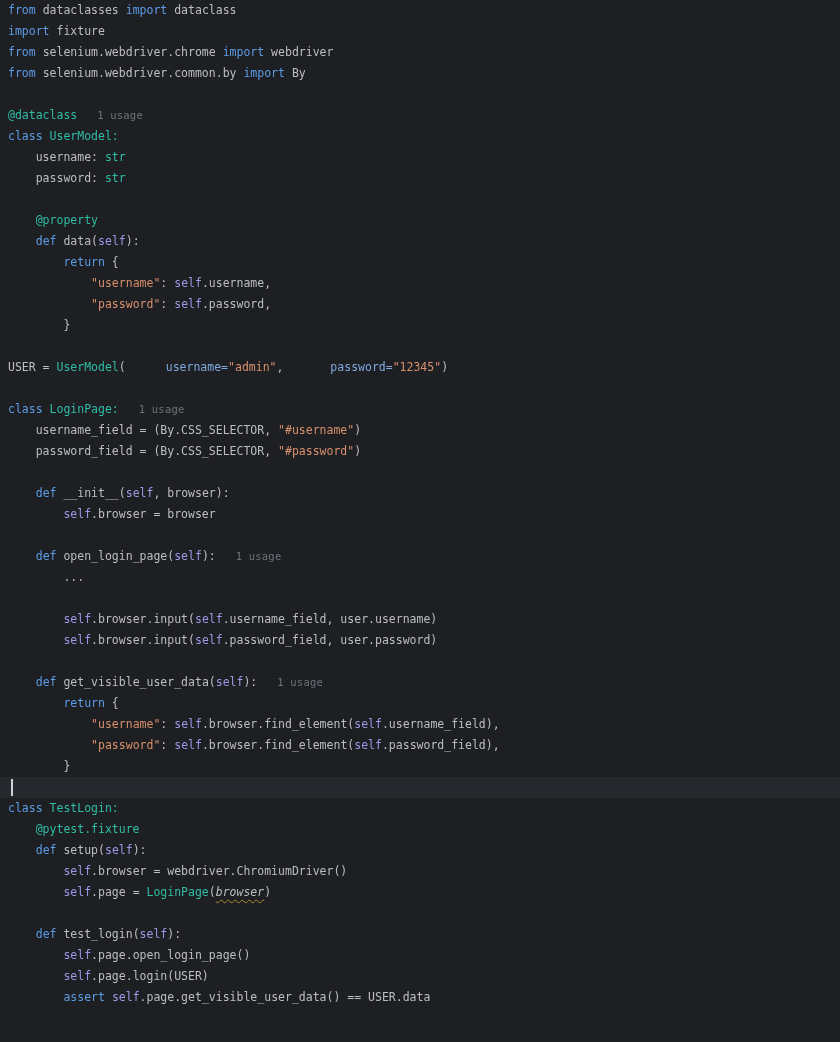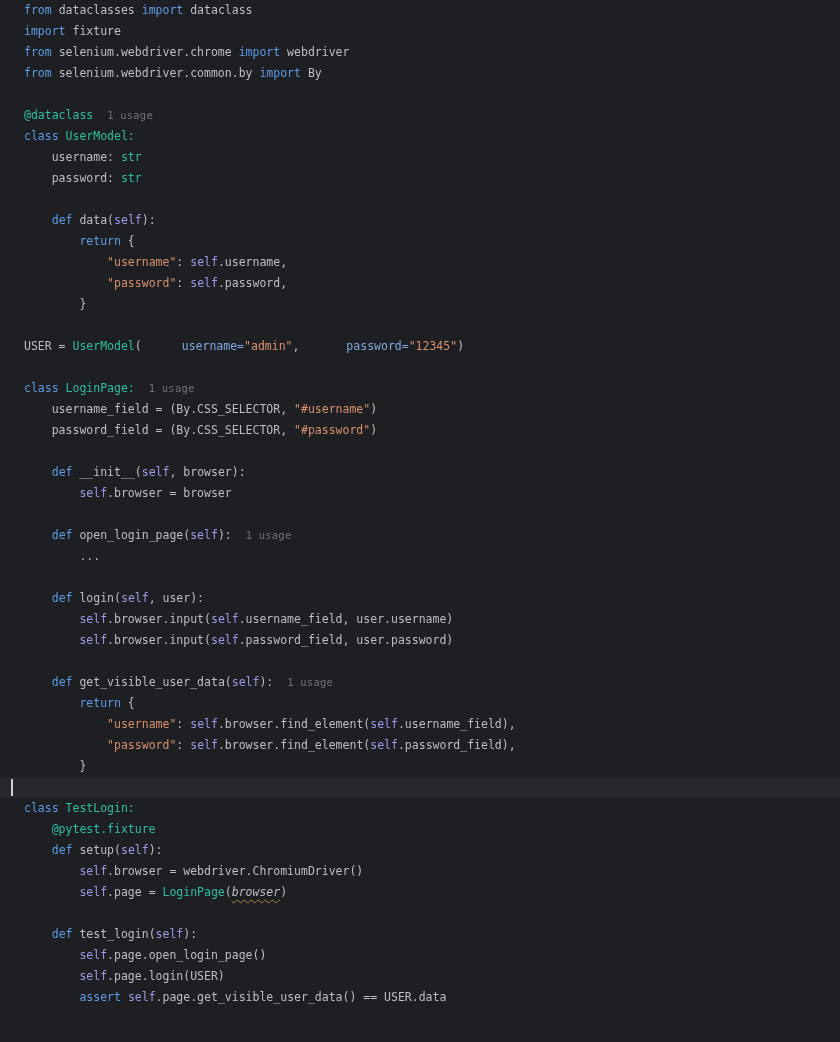--- a/index.html
+++ b/index.html
@@ -7,21 +7,21 @@
     position:relative;
     width:840px;height:1042px;
     background:var(--background,#1e1f22);
     overflow:hidden;
     font-family:"DejaVu Sans Mono","Liberation Mono",monospace;
     font-size:11.5px;
     -webkit-font-smoothing:antialiased;
   }
   .line{
     height:21px;line-height:21px;
-    padding-left:24px;
+    padding-left:8px;
     white-space:pre;
     position:relative;
   }
   .caret-line{background:var(--caret_line,#26282e);}
   .caret{
     position:absolute;left:11px;top:2px;
     width:2px;height:17px;
     background:var(--caret,#cfd1d6);
   }
   .tok-k{color:var(--keyword,#5c9ce6);}
@@ -35,58 +35,58 @@
     text-decoration:underline;
     text-decoration-style:wavy;
     text-decoration-color:var(--warning,#ae8a3a);
     text-decoration-thickness:1px;
     text-underline-offset:3px;
     font-style:italic;
   }
   .inlay{
     color:var(--hint,#6f737c);
     font-size:10.5px;
-    margin-left:14px;
+    margin-left:20px;
     letter-spacing:0.2px;
   }
 </style>
 </head>
 <body>
 
 <div class="editor">
   <div>
       <div class="line"><span class="tok-k">from</span><span class="tok-d"> dataclasses </span><span class="tok-k">import</span><span class="tok-d"> dataclass</span></div>
       <div class="line"><span class="tok-k">import</span><span class="tok-d"> fixture</span></div>
       <div class="line"><span class="tok-k">from</span><span class="tok-d"> selenium.webdriver.chrome </span><span class="tok-k">import</span><span class="tok-d"> webdriver</span></div>
       <div class="line"><span class="tok-k">from</span><span class="tok-d"> selenium.webdriver.common.by </span><span class="tok-k">import</span><span class="tok-d"> By</span></div>
       <div class="line"></div>
       <div class="line"><span class="tok-c">@dataclass</span><span class="inlay">1 usage</span></div>
       <div class="line"><span class="tok-k">class</span><span class="tok-c"> UserModel:</span></div>
       <div class="line"><span class="tok-d">    username: </span><span class="tok-c">str</span></div>
       <div class="line"><span class="tok-d">    password: </span><span class="tok-c">str</span></div>
       <div class="line"></div>
+      <div class="line"><span class="tok-c">    @property</span></div>
       <div class="line"><span class="tok-d">    </span><span class="tok-k">def</span><span class="tok-d"> data(</span><span class="tok-f">self</span><span class="tok-d">):</span></div>
       <div class="line"><span class="tok-d">        </span><span class="tok-k">return</span><span class="tok-d"> {</span></div>
       <div class="line"><span class="tok-d">            </span><span class="tok-s">"username"</span><span class="tok-d">: </span><span class="tok-f">self</span><span class="tok-d">.username,</span></div>
       <div class="line"><span class="tok-d">            </span><span class="tok-s">"password"</span><span class="tok-d">: </span><span class="tok-f">self</span><span class="tok-d">.password,</span></div>
       <div class="line"><span class="tok-d">        }</span></div>
       <div class="line"></div>
       <div class="line"><span class="tok-d">USER = </span><span class="tok-c">UserModel</span><span class="tok-d">(</span><span class="tok-a">username=</span><span class="tok-s">"admin"</span><span class="tok-d">, </span><span class="tok-a">password=</span><span class="tok-s">"12345"</span><span class="tok-d">)</span></div>
       <div class="line"></div>
       <div class="line"><span class="tok-k">class</span><span class="tok-c"> LoginPage:</span><span class="inlay">1 usage</span></div>
       <div class="line"><span class="tok-d">    username_field = (By.CSS_SELECTOR, </span><span class="tok-s">"#username"</span><span class="tok-d">)</span></div>
       <div class="line"><span class="tok-d">    password_field = (By.CSS_SELECTOR, </span><span class="tok-s">"#password"</span><span class="tok-d">)</span></div>
       <div class="line"></div>
       <div class="line"><span class="tok-d">    </span><span class="tok-k">def</span><span class="tok-d"> __init__(</span><span class="tok-f">self</span><span class="tok-d">, browser):</span></div>
       <div class="line"><span class="tok-d">        </span><span class="tok-f">self</span><span class="tok-d">.browser = browser</span></div>
       <div class="line"></div>
       <div class="line"><span class="tok-d">    </span><span class="tok-k">def</span><span class="tok-d"> open_login_page(</span><span class="tok-f">self</span><span class="tok-d">):</span><span class="inlay">1 usage</span></div>
       <div class="line"><span class="tok-d">        ...</span></div>
       <div class="line"></div>
-      <div class="line"><span class="tok-d">    </span><span class="tok-k">def</span><span class="tok-d"> login(</span><span class="tok-f">self</span><span class="tok-d">, user):</span></div>
       <div class="line"><span class="tok-d">        </span><span class="tok-f">self</span><span class="tok-d">.browser.input(</span><span class="tok-f">self</span><span class="tok-d">.username_field, user.username)</span></div>
       <div class="line"><span class="tok-d">        </span><span class="tok-f">self</span><span class="tok-d">.browser.input(</span><span class="tok-f">self</span><span class="tok-d">.password_field, user.password)</span></div>
       <div class="line"></div>
       <div class="line"><span class="tok-d">    </span><span class="tok-k">def</span><span class="tok-d"> get_visible_user_data(</span><span class="tok-f">self</span><span class="tok-d">):</span><span class="inlay">1 usage</span></div>
       <div class="line"><span class="tok-d">        </span><span class="tok-k">return</span><span class="tok-d"> {</span></div>
       <div class="line"><span class="tok-d">            </span><span class="tok-s">"username"</span><span class="tok-d">: </span><span class="tok-f">self</span><span class="tok-d">.browser.find_element(</span><span class="tok-f">self</span><span class="tok-d">.username_field),</span></div>
       <div class="line"><span class="tok-d">            </span><span class="tok-s">"password"</span><span class="tok-d">: </span><span class="tok-f">self</span><span class="tok-d">.browser.find_element(</span><span class="tok-f">self</span><span class="tok-d">.password_field),</span></div>
       <div class="line"><span class="tok-d">        }</span></div>
       <div class="line caret-line"><span class="caret"></span></div>
       <div class="line"><span class="tok-k">class</span><span class="tok-c"> TestLogin:</span></div>

